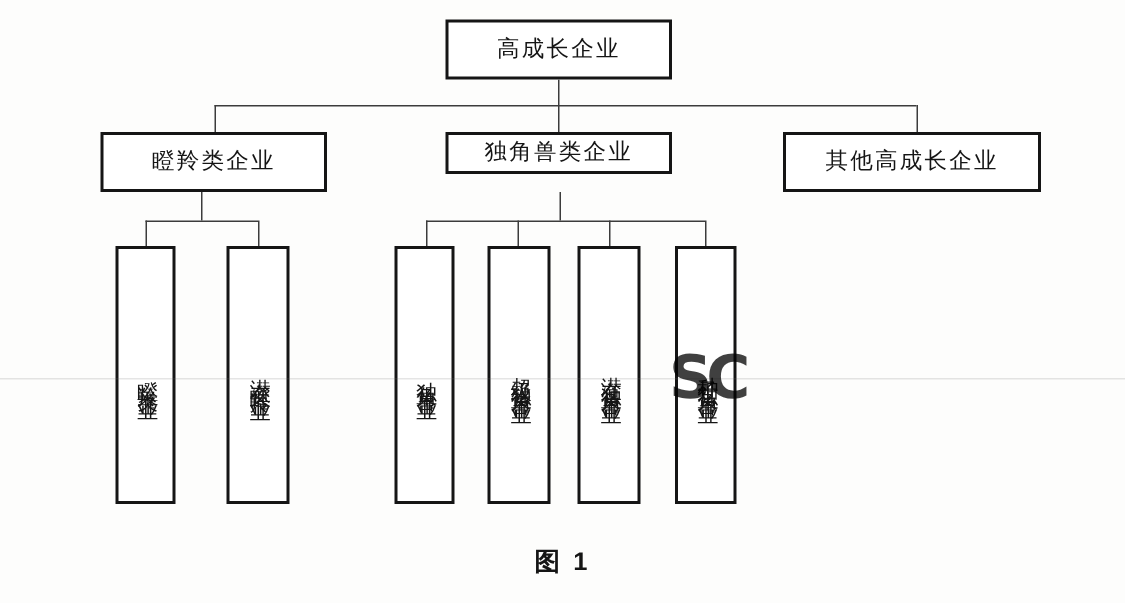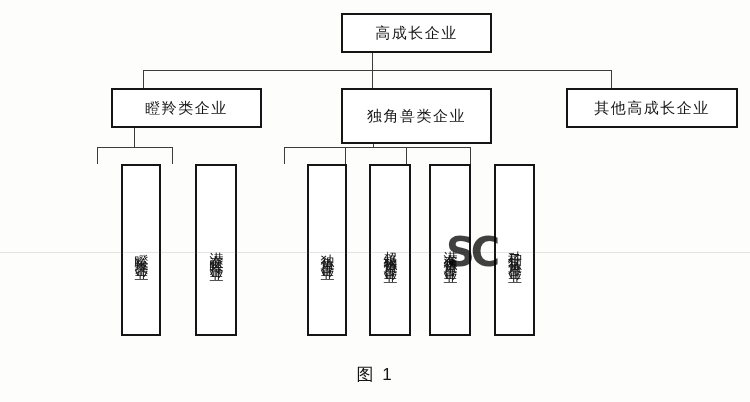--- a/index.html
+++ b/index.html
@@ -5,34 +5,33 @@
   html,body{margin:0;padding:0;background:#e9e9e9;}
   #page{
     position:relative;width:750px;height:402px;background:#fdfdfc;
     font-family:"Liberation Serif","DejaVu Serif",serif;color:#151515;
     overflow:hidden;margin:0 auto;
   }
   .box{
     position:absolute;box-sizing:border-box;background:#fff;
     border:2px solid #151515;display:flex;align-items:center;justify-content:center;
     z-index:2;
-    margin-left:44px;
   }
   .hbox{font-size:15px;letter-spacing:1.5px;line-height:1;}
   .vbox{
     writing-mode:vertical-rl;text-orientation:upright;
     font-size:14px;letter-spacing:3px;line-height:1;
   }
   .line{position:absolute;background:#3c3c3c;z-index:1;}
   .line.h{height:1px;}
   .line.v{width:1px;}
   
   #root-box   {left:297px;top:13px;width:151px;height:40px;}
   #l2-gazelle {left:67px; top:88px;width:151px;height:40px;}
-  #l2-unicorn {left:297px;top:88px;width:151px;height:56px;}
+  #l2-unicorn {left:297px;top:88px;width:151px;height:28px;}
   #l2-other   {left:522px;top:88px;width:172px;height:40px;}
   #v1{left:77px; top:164px;width:40px;height:172px;}
   #v2{left:151px;top:164px;width:42px;height:172px;}
   #v3{left:263px;top:164px;width:40px;height:172px;}
   #v4{left:325px;top:164px;width:42px;height:172px;}
   #v5{left:385px;top:164px;width:42px;height:172px;}
   #v6{left:450px;top:164px;width:41px;height:172px;}
   
   #c1 {left:372px;top:53px; height:35px;}
   #c2 {left:143px;top:70px; width:468px;}
@@ -45,21 +44,21 @@
   #c9 {left:373px;top:128px;height:19px;}
   #c10{left:284px;top:147px;width:186px;}
   #c11{left:284px;top:147px;height:17px;}
   #c12{left:345px;top:147px;height:17px;}
   #c13{left:406px;top:147px;height:17px;}
   #c14{left:470px;top:147px;height:17px;}
   .caption{
     position:absolute;left:0;top:363px;width:750px;
     display:flex;justify-content:center;align-items:baseline;gap:24px;
     font-family:"Liberation Sans","DejaVu Sans",sans-serif;
-    font-weight:normal;font-size:17px;letter-spacing:2px;z-index:3;
+    font-weight:bold;font-size:17px;letter-spacing:2px;z-index:3;
   }
   .scan-line{
     position:absolute;left:0;top:252px;width:750px;height:1px;
     background:rgba(110,110,110,0.18);z-index:4;
   }
   .watermark{
     position:absolute;left:446px;top:229px;width:68px;height:46px;
     font-family:"DejaVu Sans","Liberation Sans",sans-serif;
     font-weight:bold;font-size:40px;line-height:46px;letter-spacing:-4px;
     color:#000000;opacity:0.75;z-index:6;mix-blend-mode:multiply;

